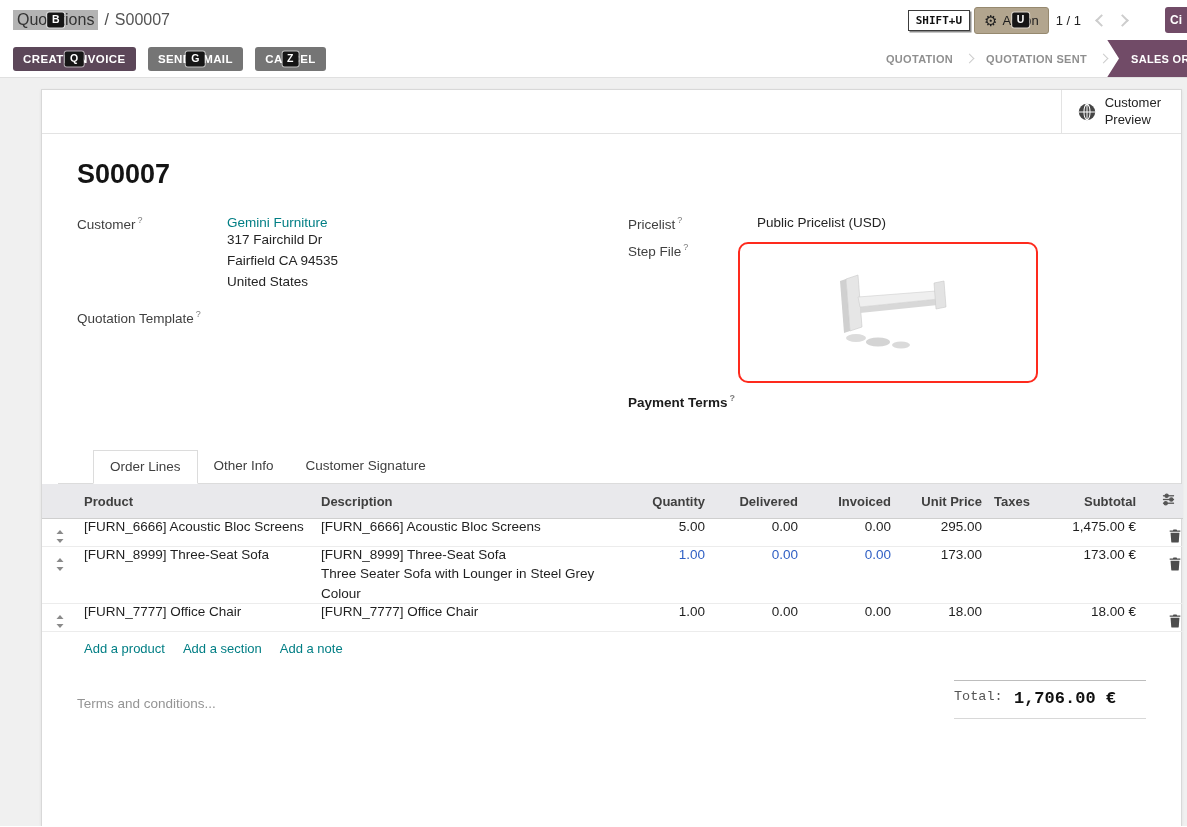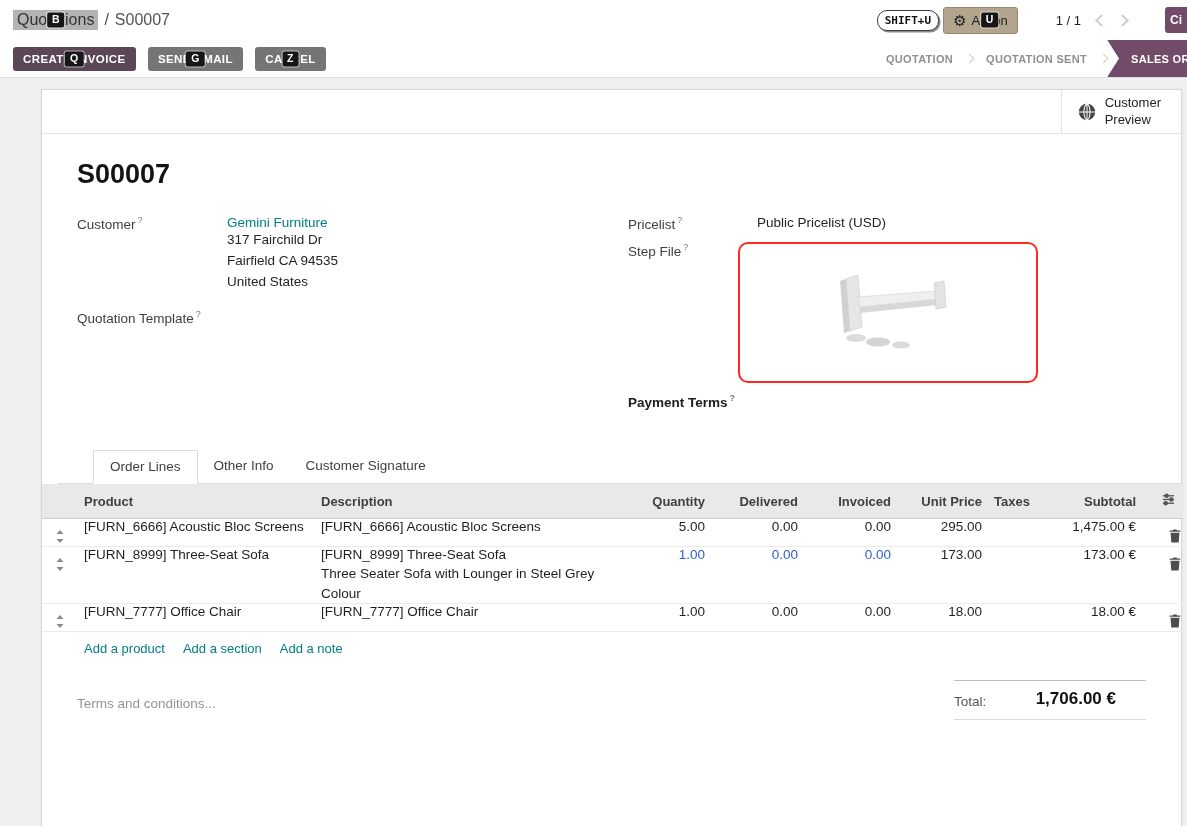--- a/index.html
+++ b/index.html
@@ -46,39 +46,39 @@
     left: 50%; top: 50%;
     transform: translate(-50%,-50%);
     z-index: 2;
   }
 
   .topbar-right { display: flex; align-items: center; padding-right: 60px; }
   .kbd-badge {
     font-family: "DejaVu Sans Mono", monospace;
     font-size: 11px; font-weight: bold;
     background: #fff; color: #111;
-    border: 1px solid #3c3c3c; border-radius: 10px;
+    border: 1px solid #3c3c3c; border-radius: 0;
     padding: 3px 7px;
     box-shadow: 1.5px 1.5px 0 rgba(0,0,0,.45);
   }
   .action-btn {
     display: flex; align-items: center; gap: 5px;
     background: #b2a58e;
     border: 1px solid #96896f;
     border-radius: 3px;
     height: 27px;
     margin-left: 4px;
     padding: 0 9px;
     font-size: 13px; color: #1d1d1d;
     font-family: inherit;
     cursor: pointer;
   }
   .gear { font-size: 15px; line-height: 1; }
   .lbl-wrap { position: relative; display: inline-block; }
-  .pager { font-size: 13px; color: #222; margin-left: 38px; }
+  .pager { font-size: 13px; color: #222; margin-left: 7px; }
   .chev { width: 9px; height: 9px; display: inline-block; border-top: 2px solid #cdcdcd; border-right: 2px solid #cdcdcd; cursor: default; }
   .chev-prev { transform: rotate(-135deg); margin-left: 16px; }
   .chev-next { transform: rotate(45deg); margin-left: 12px; }
   .edge-btn {
     position: absolute; right: 0; top: 7px;
     height: 26px; width: 22px;
     background: var(--primary, #714B67);
     color: #fff; font-size: 12px; font-weight: bold;
     border: none; border-radius: 3px 0 0 3px;
     overflow: hidden; white-space: nowrap;
@@ -212,21 +212,21 @@
 
   
   .bottom { display: flex; justify-content: space-between; align-items: flex-start; padding: 14px 35px 30px; }
   .terms { color: #949494; font-size: 13.5px; margin-top: 16px; cursor: text; }
   .total-block {
     width: 192px;
     border-top: 1px solid #bdbdbd;
     border-bottom: 1px solid #d8d8d8;
     padding: 8px 0 10px;
   }
-  .total-row { display: flex; justify-content: space-between; align-items: flex-end; padding-right: 30px; }
+  .total-row { display: flex; justify-content: space-between; align-items: flex-start; padding-right: 30px; font-family: Liberation Mono, monospace; }
   .total-label { font-size: 13.5px; color: #555; }
   .total-value { font-size: 17px; font-weight: 700; color: #111; }
 </style>
 </head>
 <body>
 
 <header class="topbar">
   <div class="breadcrumb">
     <span class="bc-parent">
       <span>Quotations</span>

